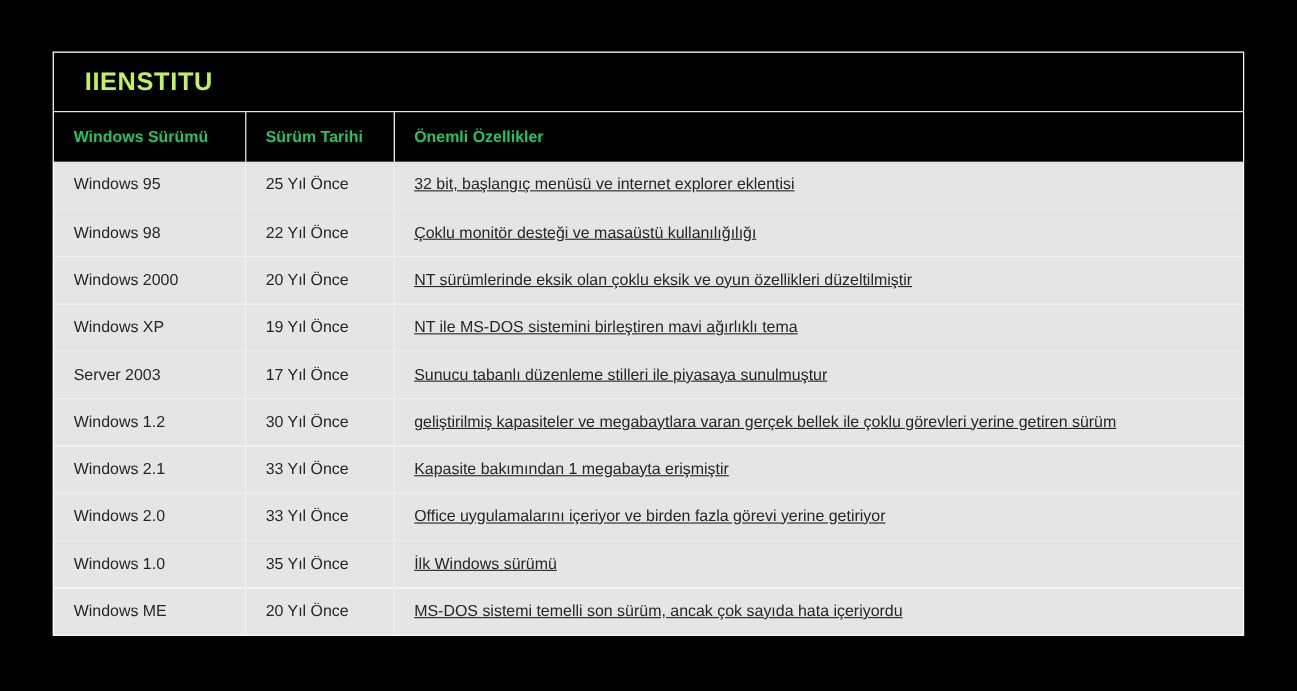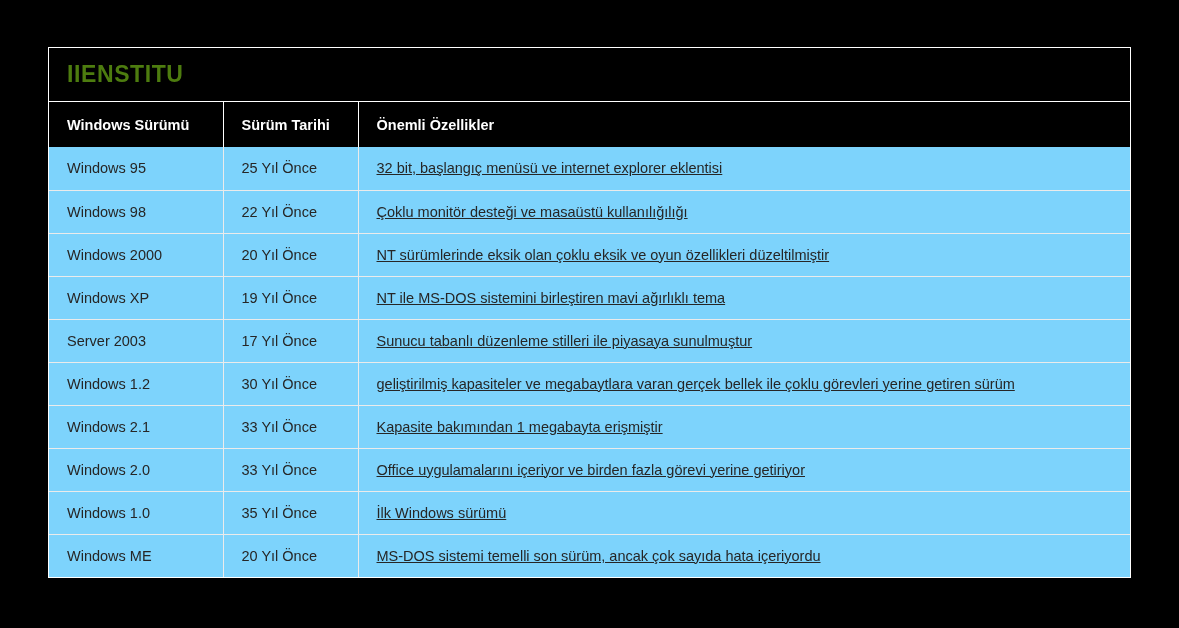--- a/index.html
+++ b/index.html
@@ -34,49 +34,50 @@
     background: #000000;
     height: 54px;
     display: flex;
     align-items: center;
     padding-left: 18px;
     box-sizing: border-box;
     border-bottom: 1px solid #ffffff;
   }
 
   .brandbar .brand-title {
-    color: #4d7c0f;
+    color: #bef264;
     font-size: 23px;
     font-weight: bold;
     letter-spacing: 0.6px;
+    margin-left: 10px;
   }
 
   table.grid {
     border-collapse: collapse;
     width: 100%;
     table-layout: fixed;
     background: #ffffff;
   }
 
   table.grid thead th {
     background: #000000;
-    color: #ffffff;
+    color: #22c55e;
     font-size: 14.5px;
     font-weight: bold;
     text-align: left;
     padding: 12px 0 12px 18px;
     border-right: 1px solid #ffffff;
     box-sizing: border-box;
     height: 45px;
     vertical-align: middle;
   }
   table.grid thead th:last-child { border-right: none; margin-left: 28px; }
 
   table.grid tbody td {
-    background: #7dd3fc;
+    background: #e5e5e5;
     color: #262626;
     font-size: 14.5px;
     font-weight: normal;
     text-align: left;
     padding: 0 0 0 18px;
     height: 43px;
     border-bottom: 1px solid #ebebeb;
     border-right: 1px solid #ebebeb;
     box-sizing: border-box;
     vertical-align: middle;

